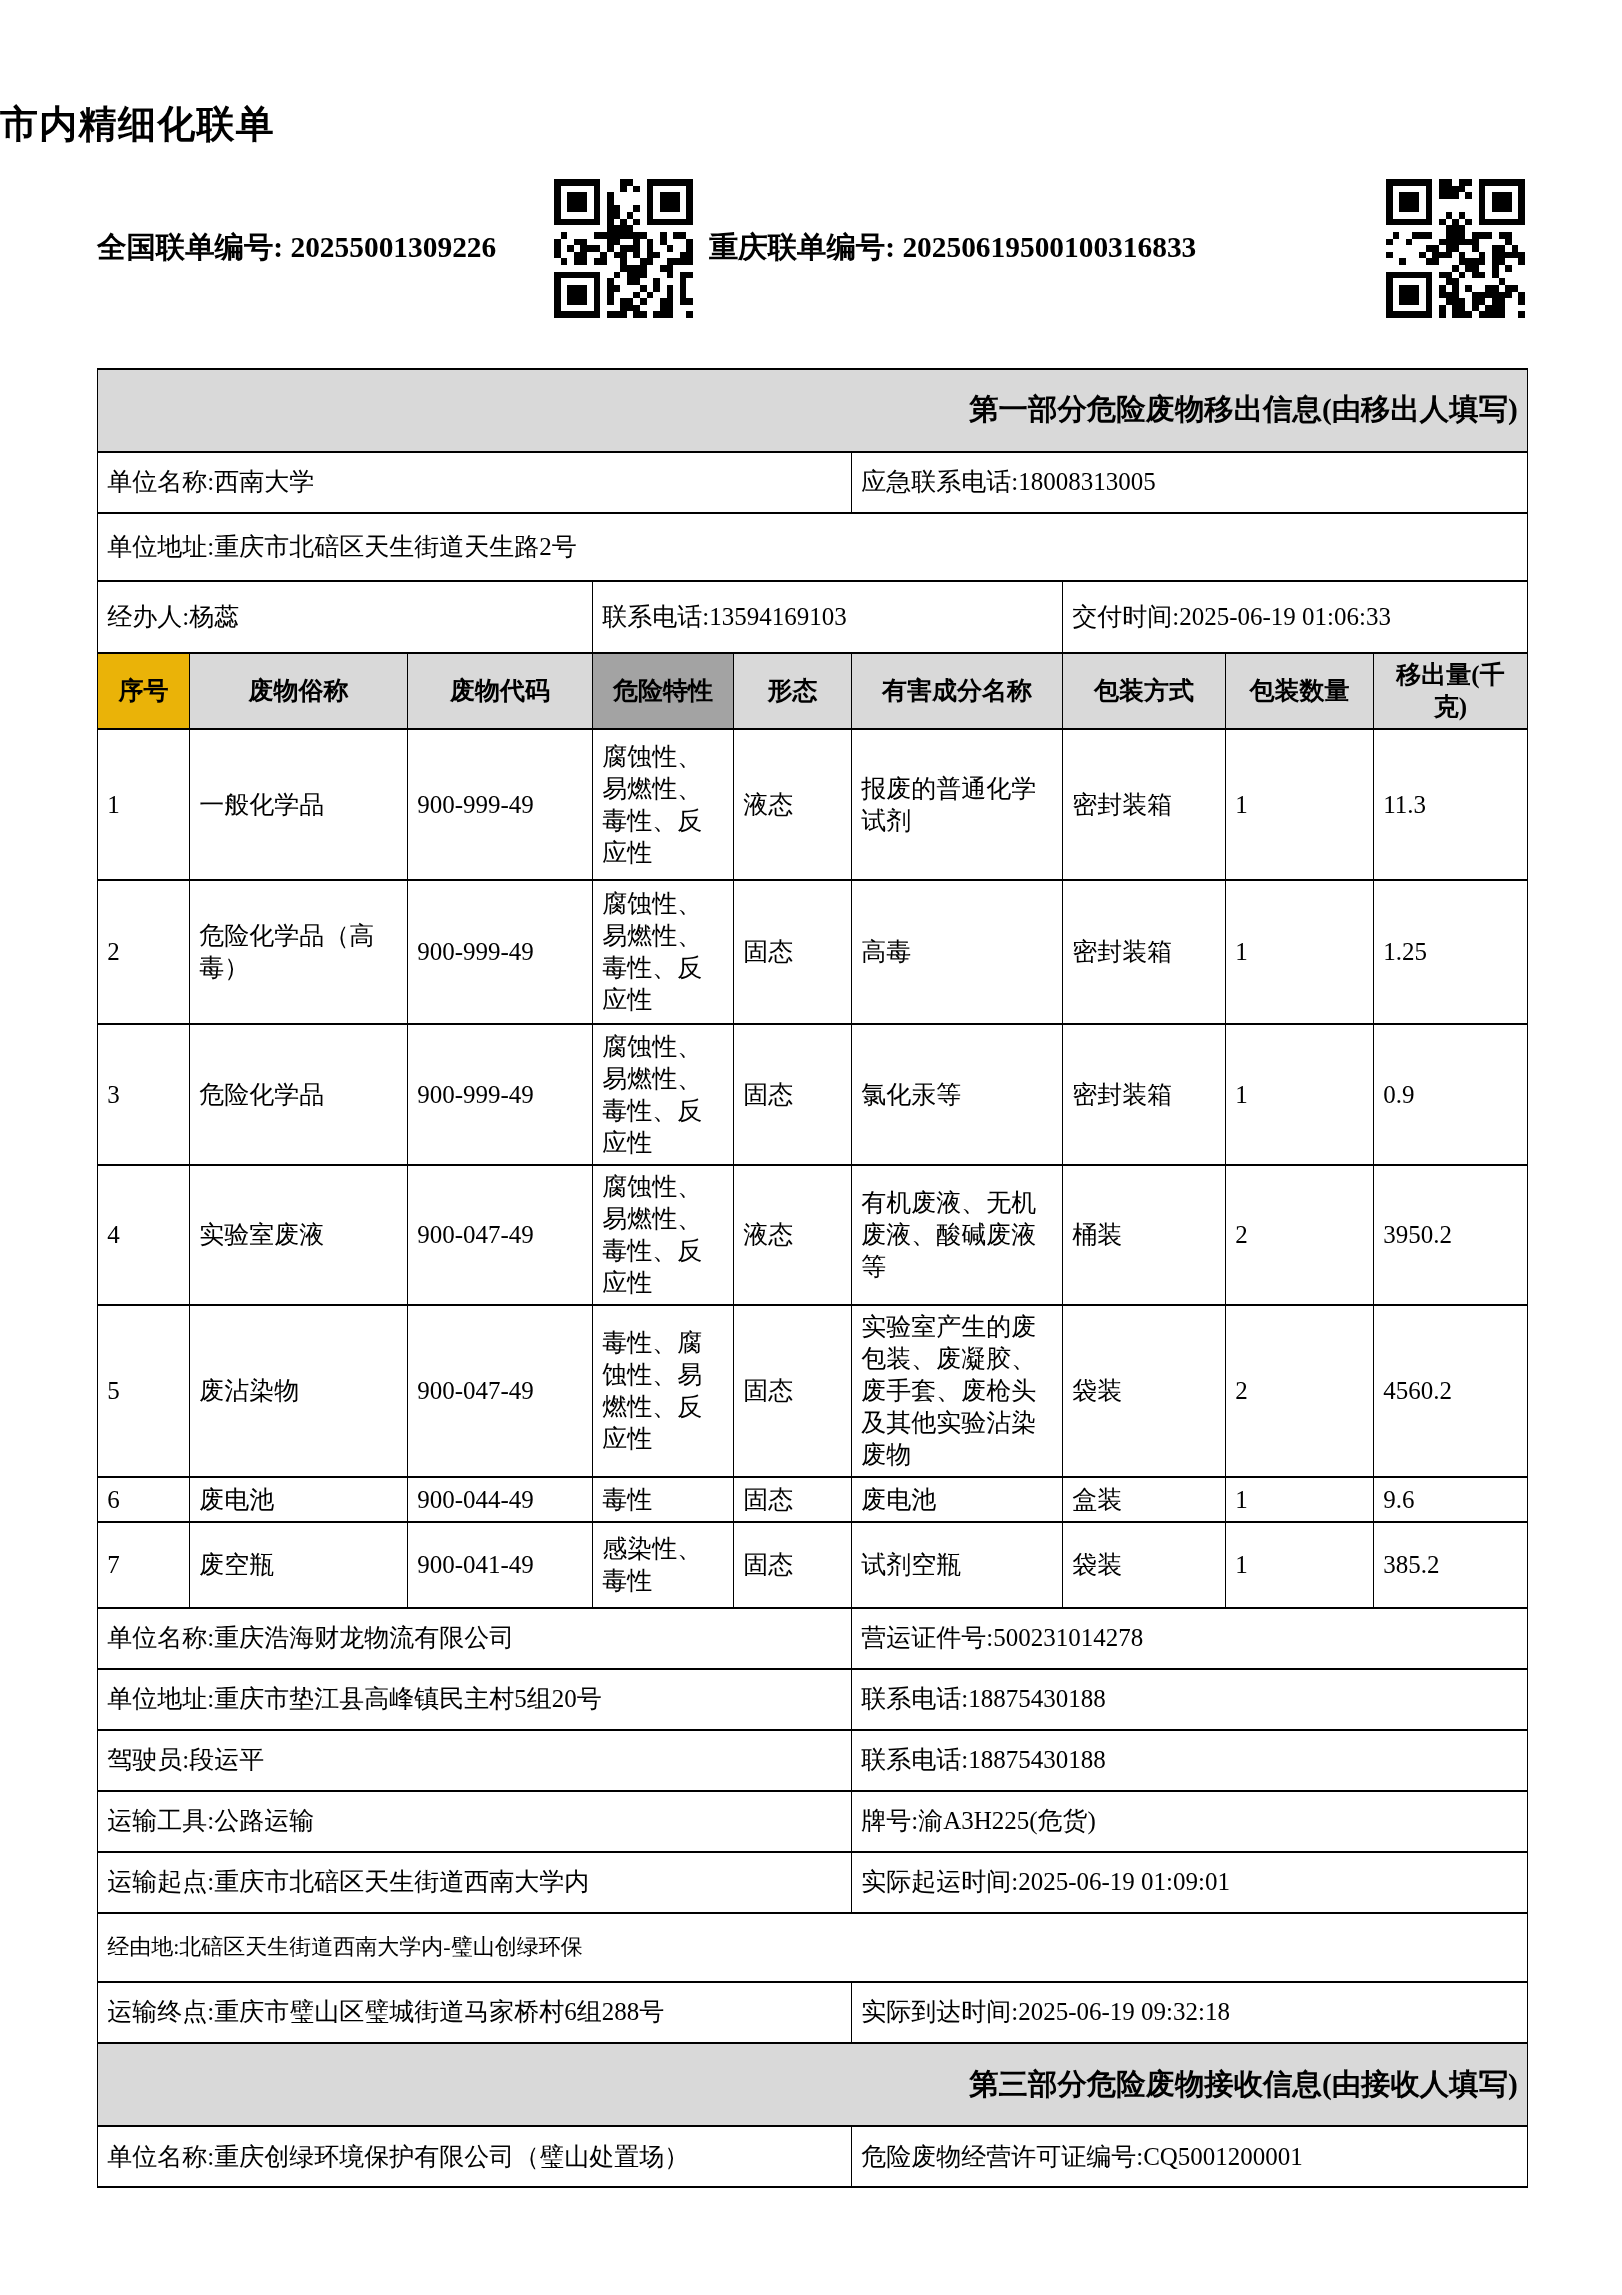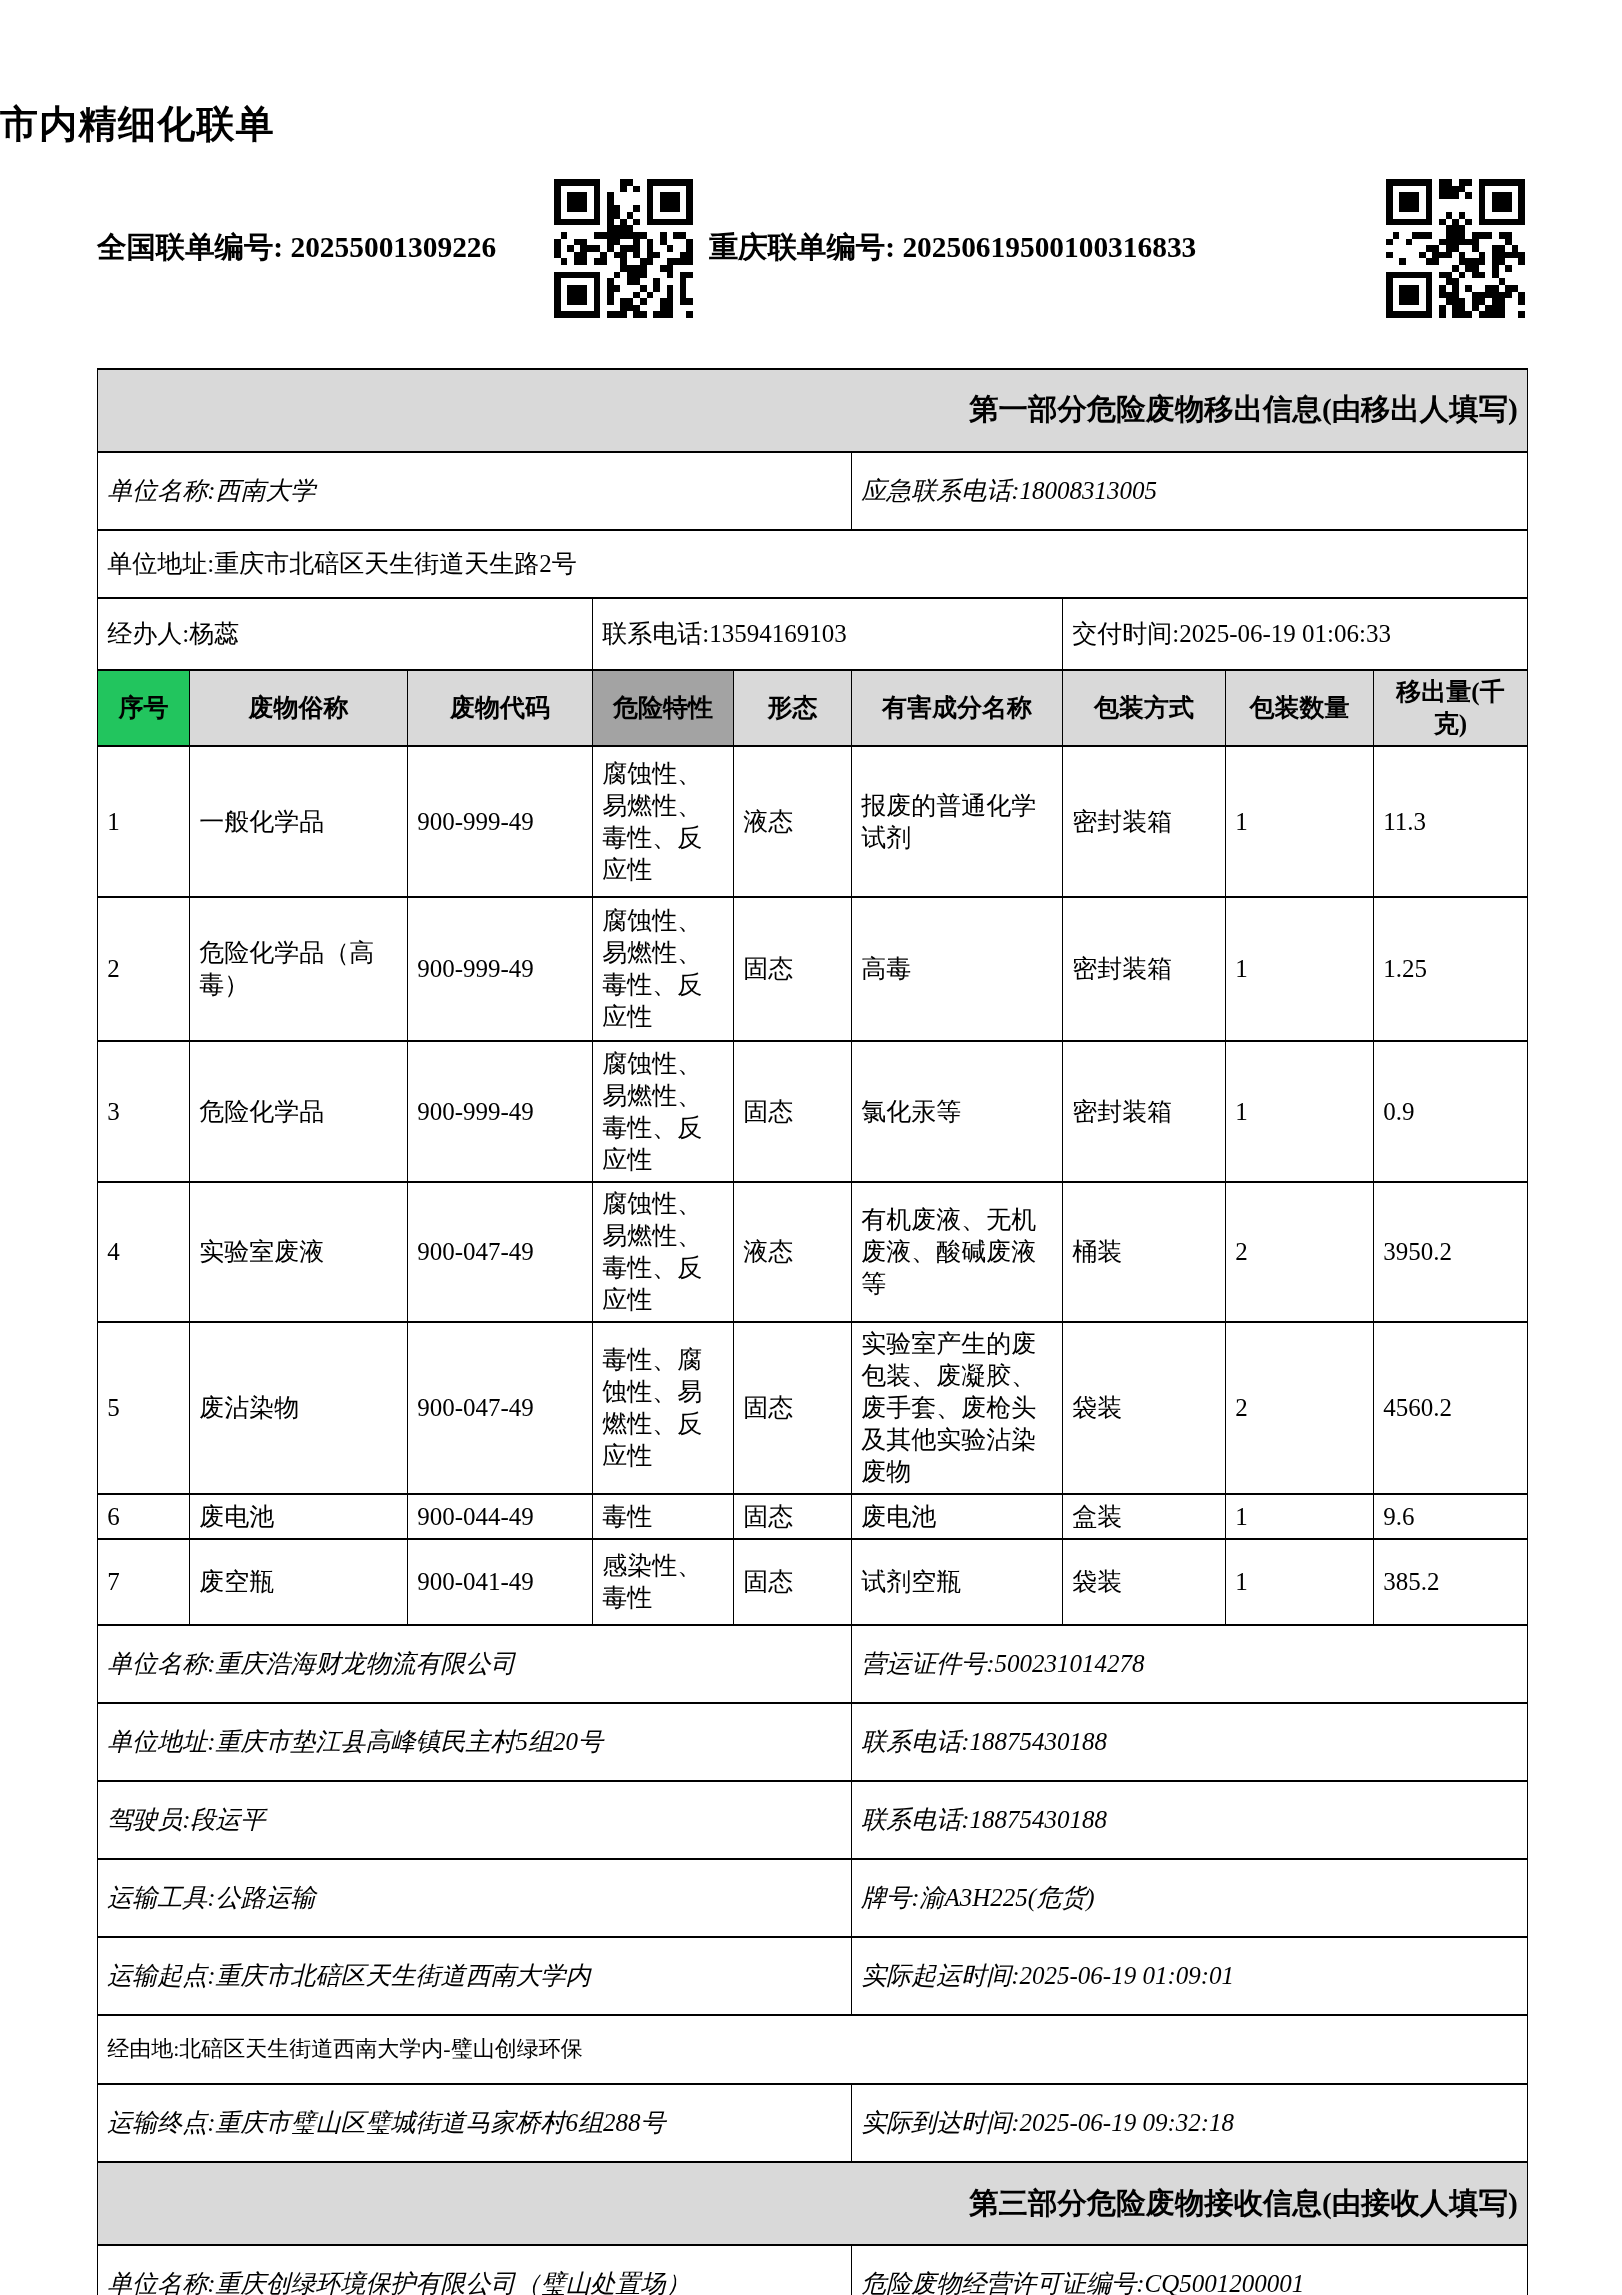--- a/index.html
+++ b/index.html
@@ -58,21 +58,21 @@
     font-size: 29.4px;
     height: 71px;
   }
   td.colhead {
     text-align: center;
     font-weight: bold;
     vertical-align: middle;
     height: 58px;
     padding: 3.9px 5.2px;
   }
-  tr.info  { height: 78px; font-style: italic;  }
+  tr.info  { height: 61px;  }
   tr.addr  { height: 68px; }
   tr.agent { height: 72px; }
   tr.via   { height: 69px; font-size: 22px; }
   td.wcell { vertical-align: top; padding-top: 6.5px; }
   tr.wr1 { height: 151px; }
   tr.wr2 { height: 144px; }
   tr.wr3 { height: 140px; }
   tr.wr4 { height: 124px; }
   tr.wr5 { height: 160px; }
   tr.wr6 { height: 43px;  }
@@ -568,21 +568,21 @@
     <tr class="addr">
       <td colspan="9">单位地址:重庆市北碚区天生街道天生路2号</td>
     </tr>
     <tr class="agent">
       <td colspan="3">经办人:杨蕊</td>
       <td colspan="3">联系电话:13594169103</td>
       <td colspan="3">交付时间:2025-06-19 01:06:33</td>
     </tr>
 
     <tr>
-      <td class="colhead secbg" style="background: #22c55e;">序号</td>
+      <td class="colhead secbg" style="background: #eab308;">序号</td>
       <td class="colhead secbg" style="background: rgb(217, 217, 217);">废物俗称</td>
       <td class="colhead secbg" style="background: rgb(217, 217, 217);">废物代码</td>
       <td class="colhead secbg" style="background: #a3a3a3;">危险特性</td>
       <td class="colhead secbg" style="background: rgb(217, 217, 217);">形态</td>
       <td class="colhead secbg" style="background: rgb(217, 217, 217);">有害成分名称</td>
       <td class="colhead secbg" style="background: rgb(217, 217, 217);">包装方式</td>
       <td class="colhead secbg" style="background: rgb(217, 217, 217);">包装数量</td>
       <td class="colhead secbg" style="background: rgb(217, 217, 217);">移出量(千克)</td>
     </tr>
 

